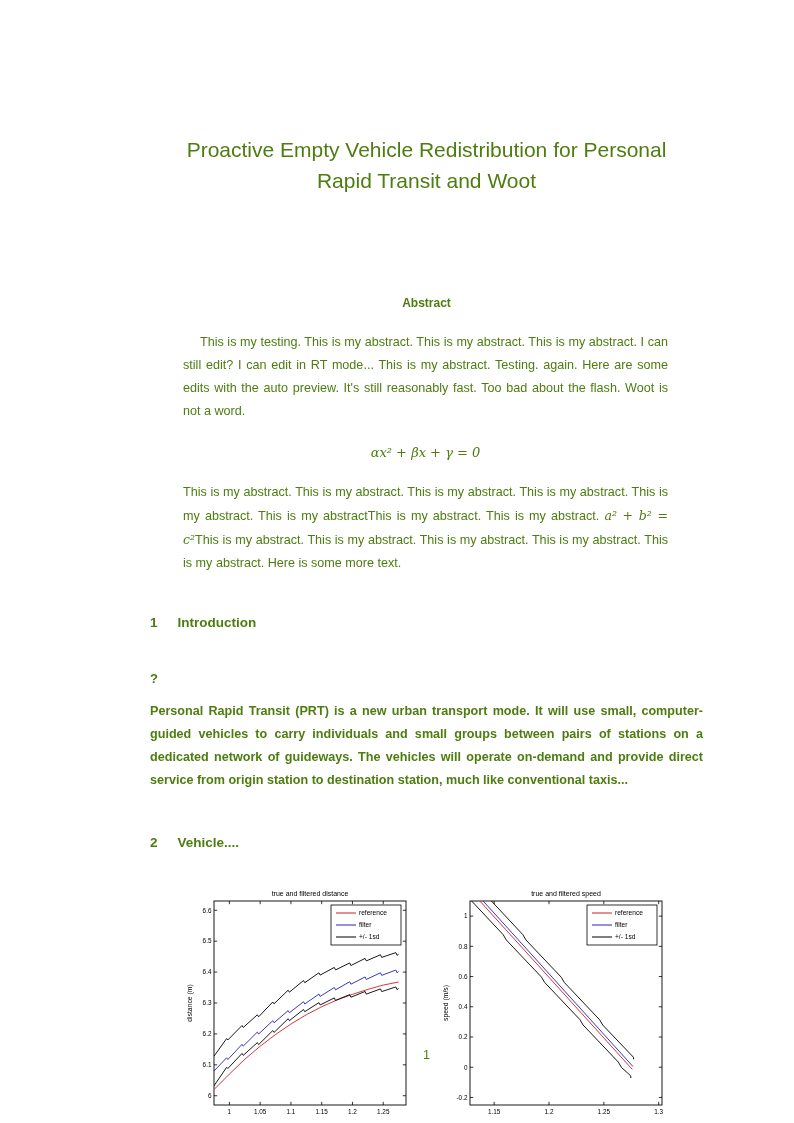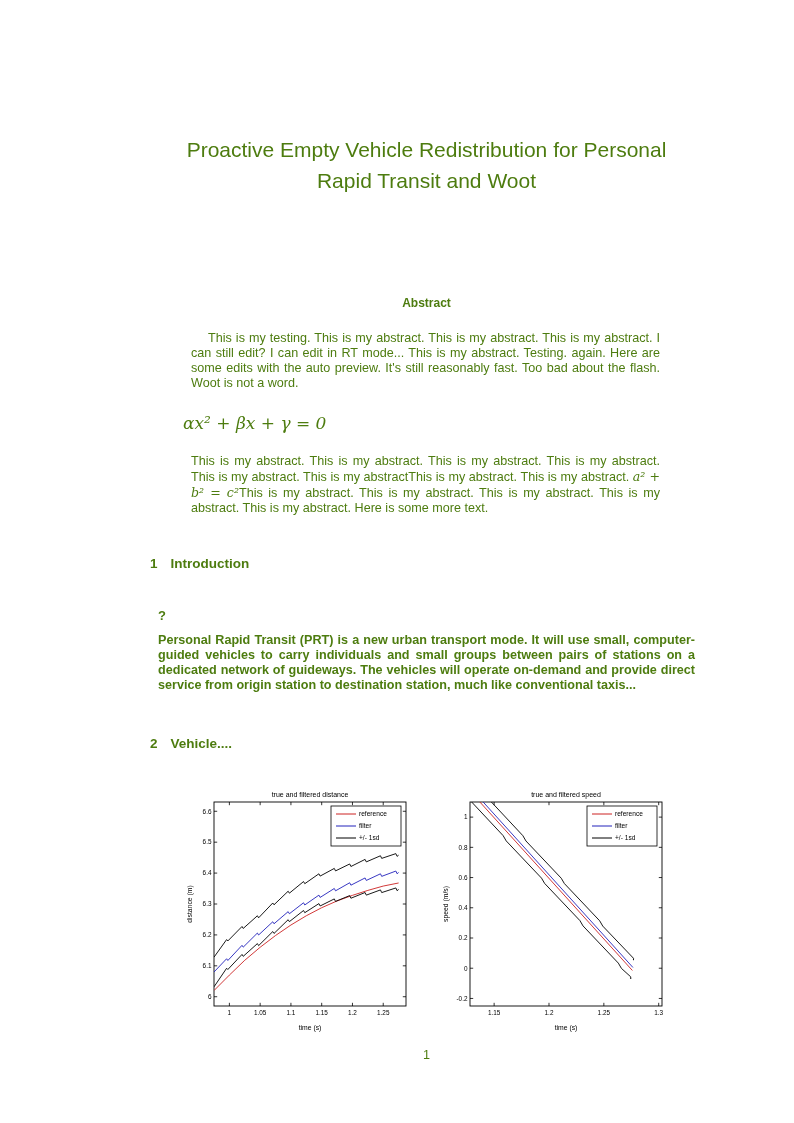--- a/index.html
+++ b/index.html
@@ -12,28 +12,28 @@
   .content { padding: 0 91px 0 150px; }
   .paper-title {
     margin-top: 134px; text-align: center;
     font-size: 21px; line-height: 31px; white-space: nowrap;
   }
   .abstract-heading {
     margin-top: 100px; text-align: center;
     font-weight: bold; font-size: 12px;
   }
   .abstract-block { margin: 21px 35px 0 33px; }
-  .para { margin: 8px; font-size: 12.6px; line-height: 15px; }
+  .para { margin: 0; font-size: 12.6px; line-height: 23px; }
   .justify { text-align: justify; }
   .indent { text-indent: 17px; }
-  .equation { margin-top: 22px; margin-bottom: 21px; font-size: 17px; }
+  .equation { margin-top: 22px; margin-bottom: 21px; text-align: center; font-size: 13px; }
   .math { font-family: "DejaVu Serif", serif; font-style: italic; }
   .sec { font-size: 13.5px; font-weight: bold; margin: 0; }
   .sec1 { margin-top: 40px; }
-  .sec-title { margin-left: 13px; }
+  .sec-title { margin-left: 20px; }
   .question { font-weight: bold; margin-top: 37px; font-size: 13px; }
   .intro { margin-top: 10px; font-weight: bold; }
   .sec2 { margin-top: 43px; }
   .figures { margin-top: 36px; display: flex; justify-content: center; gap: 26px; }
   .chart { width: 230px; height: 250px; }
   .chart svg text { font-family: "Liberation Sans", "DejaVu Sans", sans-serif; fill: #000; }
   .page-number {
     position: absolute; top: 1048px; left: 150px; width: 553px;
     text-align: center; font-size: 12.6px;
   }

